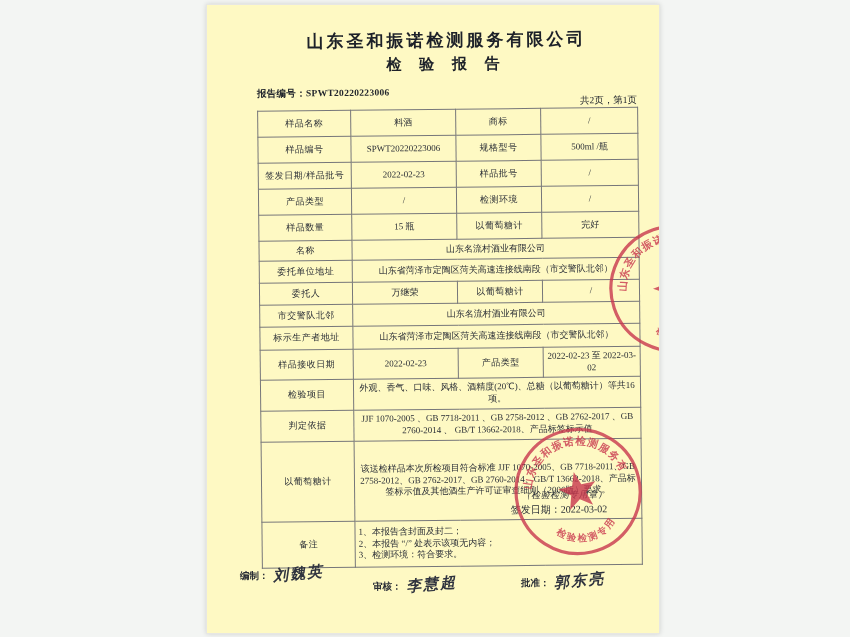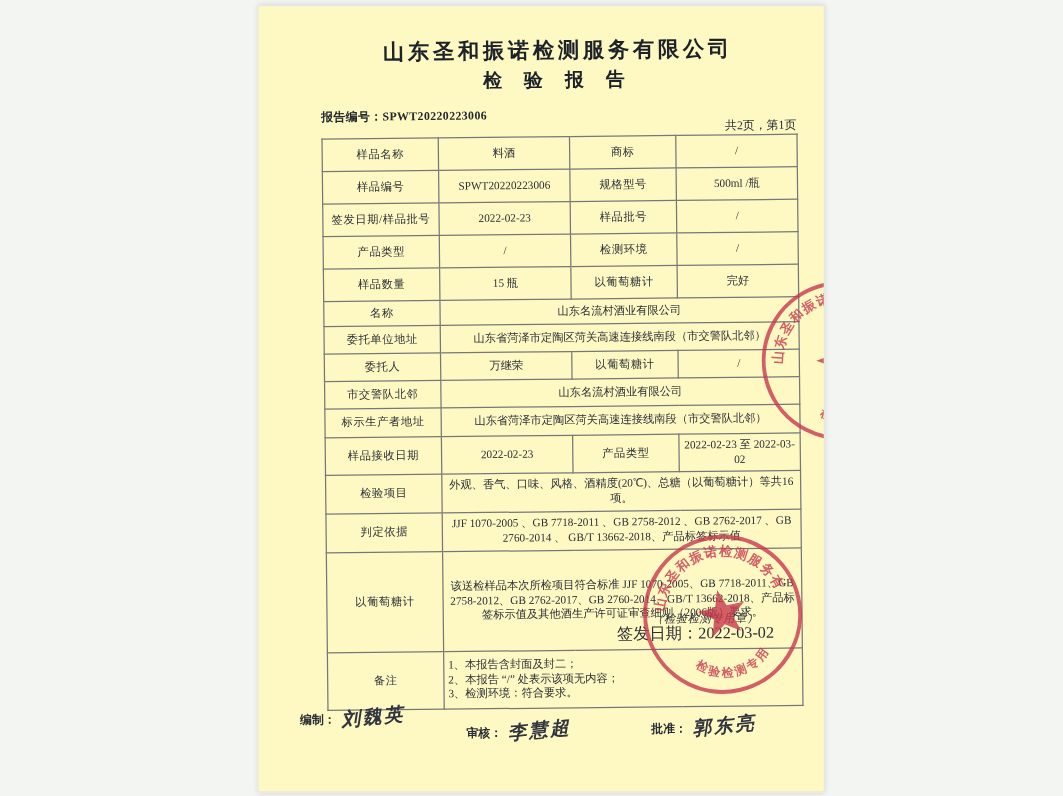--- a/index.html
+++ b/index.html
@@ -57,22 +57,22 @@
   td.left{text-align:left;padding:2px 7px;line-height:1.5;}
   tr.r26{height:26px;} tr.r20{height:20px;} tr.r22{height:22px;}
   tr.r23{height:23px;} tr.r30{height:30px;} tr.r31{height:31px;}
   tr.r80{height:80px;} tr.r46{height:46px;}
   td.conclusion{position:relative;vertical-align:top;}
   .seal-note{
     position:absolute;right:34px;bottom:17px;
     font-size:9px;letter-spacing:.5px;white-space:nowrap;font-style:italic;
   }
   .issue-date{
-    position:absolute;right:22px;bottom:3px;
-    font-size:13px;white-space:nowrap;
+    position:absolute;right:34px;bottom:3px;
+    font-size:10px;white-space:nowrap;
   }
   .remark-line{display:block;text-align:left;}
   .sig-label{font-size:9.5px;font-weight:600;color:#2a2e36;}
   .sig-name{
     font-family:"DejaVu Sans", sans-serif;
     font-style:italic;font-weight:600;font-size:15px;color:#30343f;
     display:inline-block;transform:rotate(-5deg);letter-spacing:2px;
   }
   .sig-prepared{position:absolute;left:27px;top:558px;}
   .sig-reviewed{position:absolute;left:160px;top:570px;}

